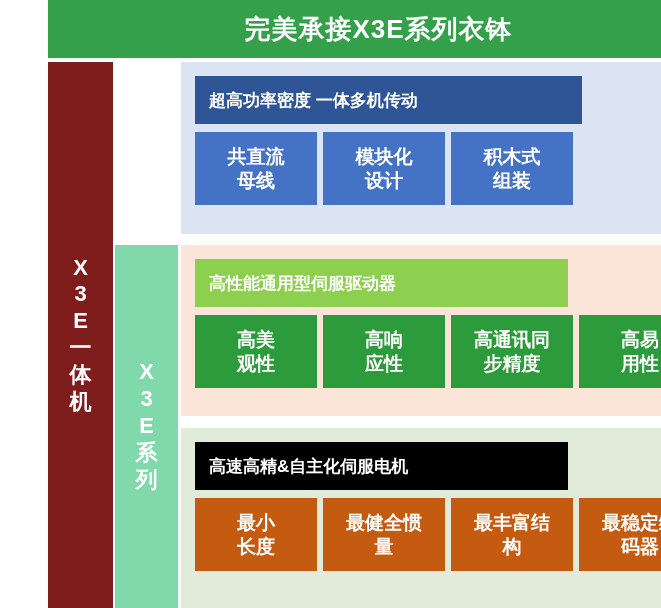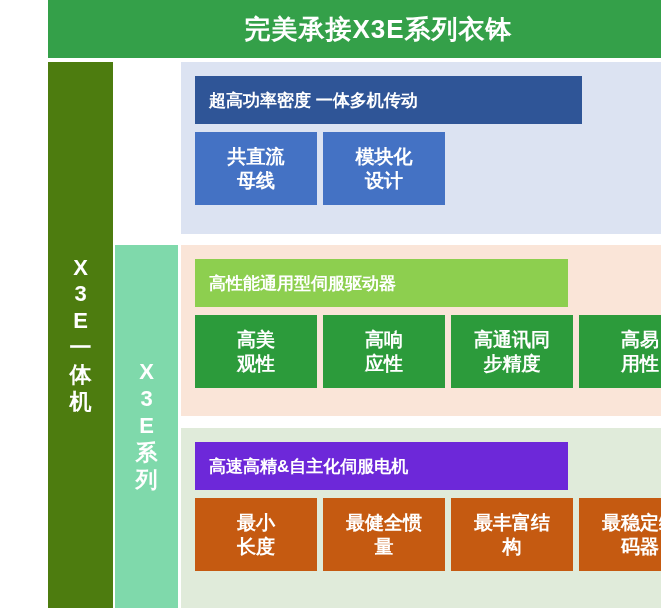--- a/index.html
+++ b/index.html
@@ -58,21 +58,21 @@
     text-align: center;
     width: 26px;
     word-break: break-all;
   }
 
   #side-allinone {
     left: 0;
     top: 62px;
     width: 65px;
     height: 546px;
-    background: #4d7c0f;
+    background: #7f1d1d;
   }
   #side-series {
     left: 67px;
     top: 245px;
     width: 63px;
     height: 363px;
     background: #7fd9ab;
   }
 
   
@@ -156,21 +156,21 @@
   
   #panel-orange {
     left: 133px;
     top: 428px;
     width: 528px;
     height: 180px;
     background: #e0ebda;
   }
   #panel-orange .panel-header {
     width: 373px;
-    background: #6d28d9;
+    background: #000000;
   }
   #panel-orange .card {
     background: #c55a11;
   }
 </style>
 </head>
 <body>
 
 <div id="infographic">
 
@@ -190,20 +190,23 @@
     <div class="panel-header">
       <span class="header-text">超高功率密度 一体多机传动</span>
     </div>
     <div class="card-row">
       <div class="card">
         <span class="card-text">共直流<br>母线</span>
       </div>
       <div class="card">
         <span class="card-text">模块化<br>设计</span>
       </div>
+      <div class="card">
+        <span class="card-text">积木式<br>组装</span>
+      </div>
     </div>
   </div>
 
   <div class="panel" id="panel-green">
     <div class="panel-header">
       <span class="header-text">高性能通用型伺服驱动器</span>
     </div>
     <div class="card-row">
       <div class="card">
         <span class="card-text">高美<br>观性</span>

